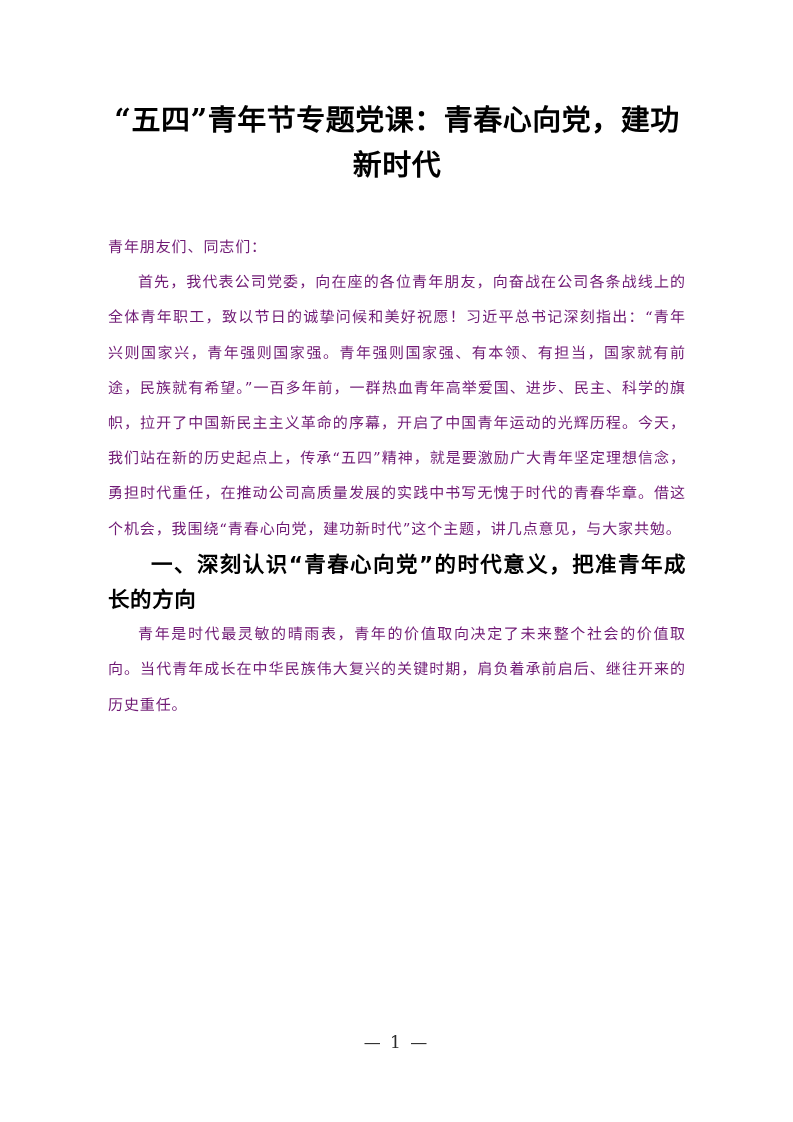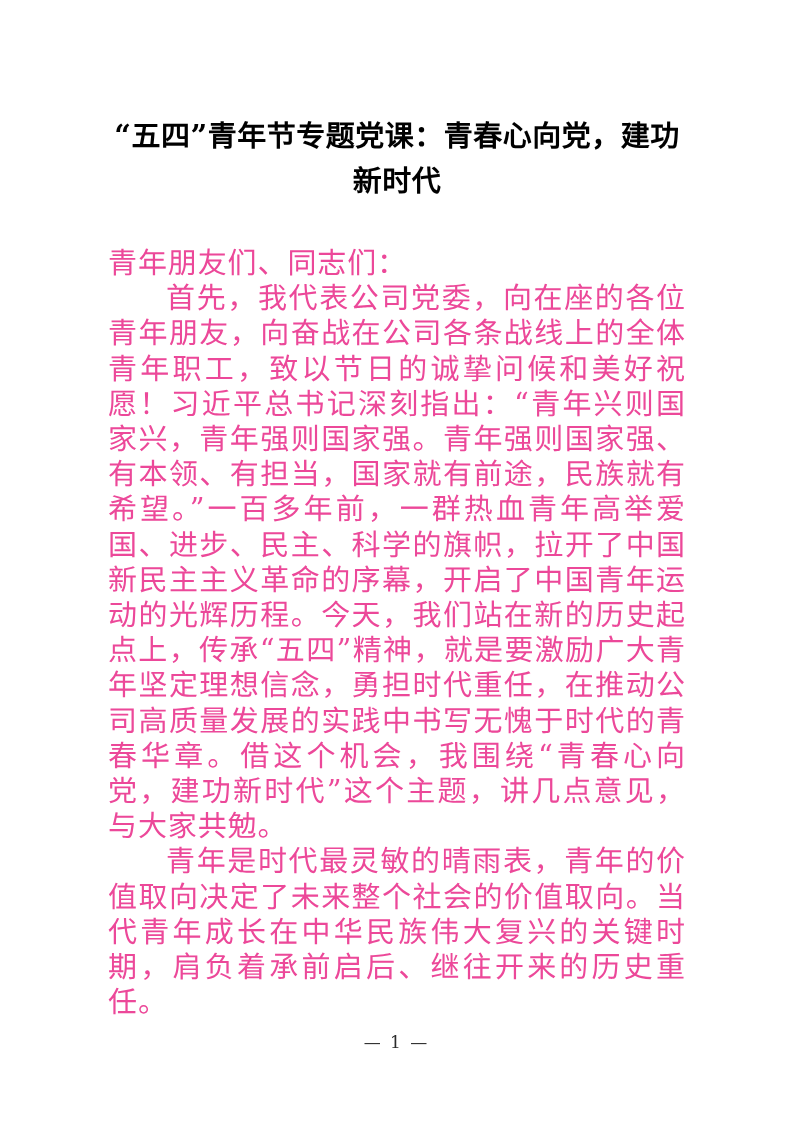--- a/index.html
+++ b/index.html
@@ -14,21 +14,21 @@
     height: 1122px;
     margin: 0 auto;
     background: #ffffff;
     overflow: hidden;
     box-sizing: border-box;
   }
 
   .content {
     position: absolute;
     left: 108px;
-    top: 16px;
+    top: 0;
     width: 578px;
   }
 
   .doc-title {
     margin: 0;
     padding-top: 98px;
     font-family: "DejaVu Serif", "Liberation Serif", serif;
     font-weight: bold;
     font-size: 29px;
     line-height: 45px;
@@ -37,23 +37,23 @@
     letter-spacing: 0.5px;
   }
 
   .body-block {
     margin-top: 42px;
   }
 
   p.para {
     margin: 0;
     font-family: "DejaVu Serif", "Liberation Serif", serif;
-    font-size: 29px;
+    font-size: 15px;
     line-height: 35.2px;
-    color: #ec4899;
+    color: #701a75;
     text-align: justify;
     text-justify: inter-character;
     letter-spacing: 0.9px;
     word-break: break-all;
   }
 
   p.para.indent {
     text-indent: 2em;
   }
 
@@ -92,20 +92,21 @@
 
     <h1 class="doc-title">“五四”青年节专题党课：青春心向党，建功新时代</h1>
 
     <div class="body-block">
 
       <p class="para">青年朋友们、同志们：</p>
 
 
       <p class="para indent">首先，我代表公司党委，向在座的各位青年朋友，向奋战在公司各条战线上的全体青年职工，致以节日的诚挚问候和美好祝愿！习近平总书记深刻指出：“青年兴则国家兴，青年强则国家强。青年强则国家强、有本领、有担当，国家就有前途，民族就有希望。”一百多年前，一群热血青年高举爱国、进步、民主、科学的旗帜，拉开了中国新民主主义革命的序幕，开启了中国青年运动的光辉历程。今天，我们站在新的历史起点上，传承“五四”精神，就是要激励广大青年坚定理想信念，勇担时代重任，在推动公司高质量发展的实践中书写无愧于时代的青春华章。借这个机会，我围绕“青春心向党，建功新时代”这个主题，讲几点意见，与大家共勉。</p>
 
+      <h2 class="section-heading">一、深刻认识“青春心向党”的时代意义，把准青年成长的方向</h2>
 
       <p class="para indent">青年是时代最灵敏的晴雨表，青年的价值取向决定了未来整个社会的价值取向。当代青年成长在中华民族伟大复兴的关键时期，肩负着承前启后、继往开来的历史重任。</p>
 
     </div>
   </div>
 
   <div class="page-footer">— 1 —</div>
 
 </div>
 

